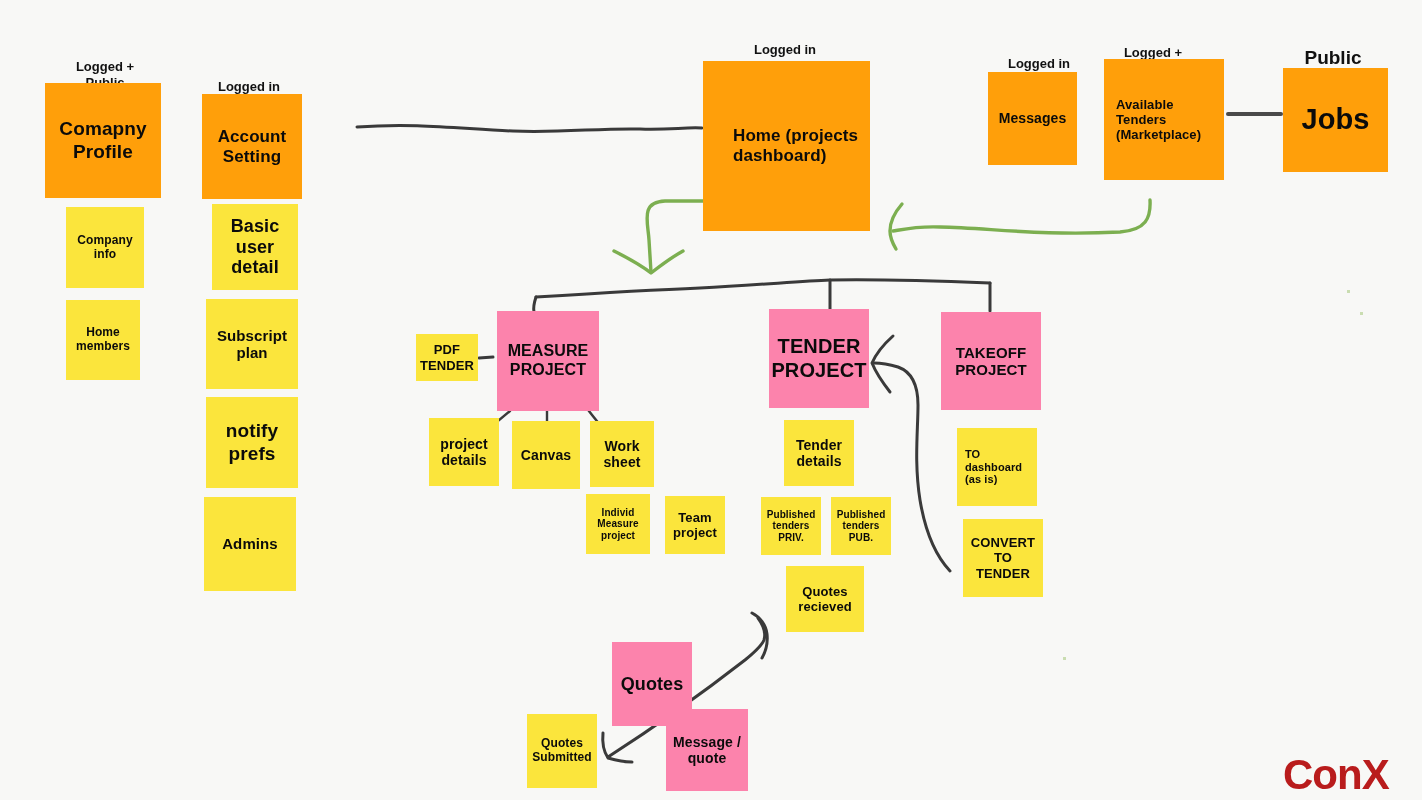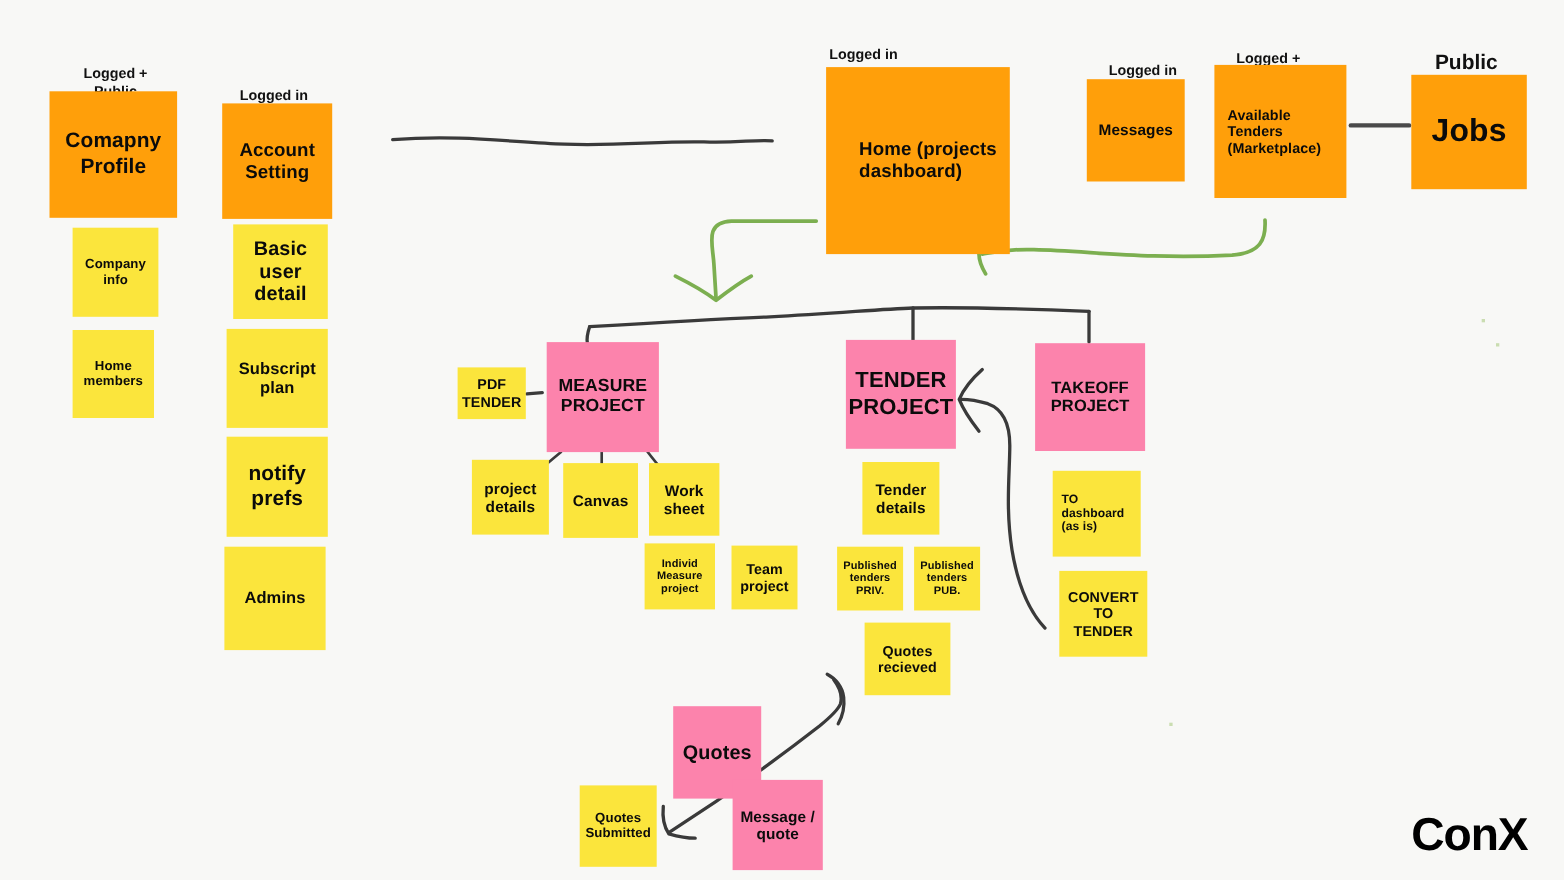--- a/index.html
+++ b/index.html
@@ -41,24 +41,25 @@
     line-height: 1.2;
     z-index: 3;
     margin-top: 28px;
   }
   .orange { background: #FF9F0A; }
   .yellow { background: #FBE53C; }
   .pink   { background: #FC83AC; }
 
   #logo {
     position: absolute;
-    color: #000000;
+    color: #b91c1c;
     font-weight: bold;
     letter-spacing: -1px;
     z-index: 4;
+    margin-top: 16px;
   }
   .speck {
     position: absolute;
     background: #BBD49A;
     z-index: 2;
     opacity: .75;
   }
 </style>
 </head>
 <body>
@@ -109,21 +110,21 @@
   <div class="node orange" style="left:45px;top:83px;width:116px;height:115px;font-size:19px;">Comapny Profile</div>
   <div class="node yellow" style="left:66px;top:207px;width:78px;height:81px;font-size:12px;">Company info</div>
   <div class="node yellow" style="left:66px;top:300px;width:74px;height:80px;font-size:12px;">Home members</div>
 
   <div class="node orange" style="left:202px;top:94px;width:100px;height:105px;font-size:17px;">Account Setting</div>
   <div class="node yellow" style="left:212px;top:204px;width:86px;height:86px;font-size:18px;">Basic user detail</div>
   <div class="node yellow" style="left:206px;top:299px;width:92px;height:90px;font-size:15px;">Subscript plan</div>
   <div class="node yellow" style="left:206px;top:397px;width:92px;height:91px;font-size:19px;">notify prefs</div>
   <div class="node yellow" style="left:204px;top:497px;width:92px;height:94px;font-size:15px;">Admins</div>
 
-  <div class="node orange" style="left:703px;top:61px;width:167px;height:170px;font-size:17px;justify-content:flex-start;text-align:left;padding-left:30px;margin-left:48px;">Home (projects dashboard)</div>
+  <div class="node orange" style="left:703px;top:61px;width:167px;height:170px;font-size:17px;justify-content:flex-start;text-align:left;padding-left:30px;">Home (projects dashboard)</div>
 
   <div class="node orange" style="left:988px;top:72px;width:89px;height:93px;font-size:14px;">Messages</div>
   <div class="node orange" style="left:1104px;top:59px;width:120px;height:121px;font-size:13px;justify-content:flex-start;text-align:left;padding-left:12px;">Available Tenders (Marketplace)</div>
   <div class="node orange" style="left:1283px;top:68px;width:105px;height:104px;font-size:29px;">Jobs</div>
 
   <div class="node yellow" style="left:416px;top:334px;width:62px;height:47px;font-size:13px;">PDF TENDER</div>
   <div class="node pink" style="left:497px;top:311px;width:102px;height:100px;font-size:16px;">MEASURE PROJECT</div>
   <div class="node yellow" style="left:429px;top:418px;width:70px;height:68px;font-size:14px;">project details</div>
   <div class="node yellow" style="left:512px;top:421px;width:68px;height:68px;font-size:14px;">Canvas</div>
   <div class="node yellow" style="left:590px;top:421px;width:64px;height:66px;font-size:14px;">Work sheet</div>

